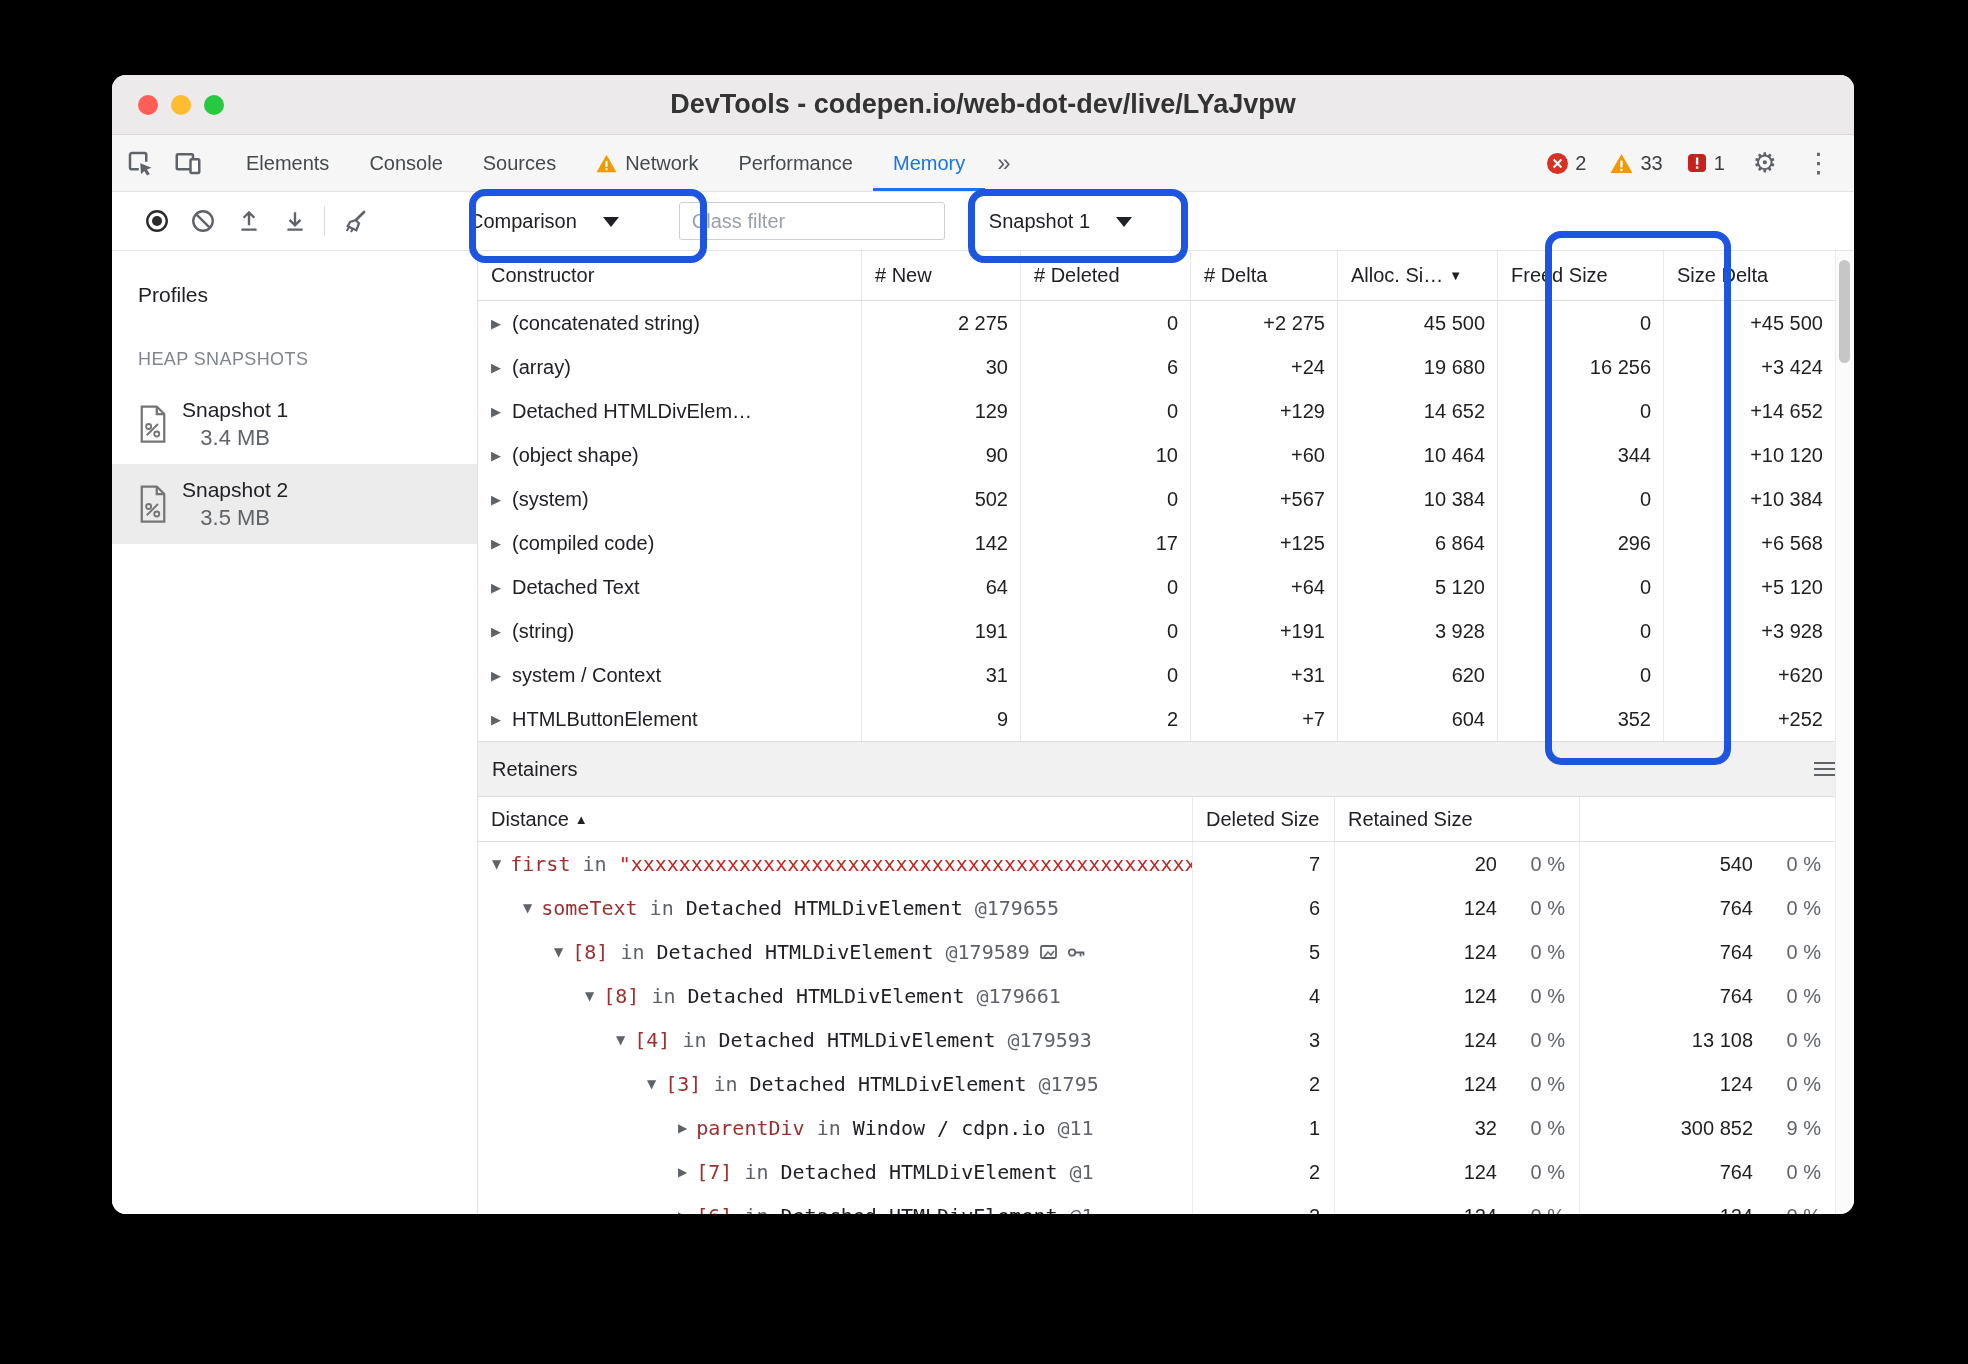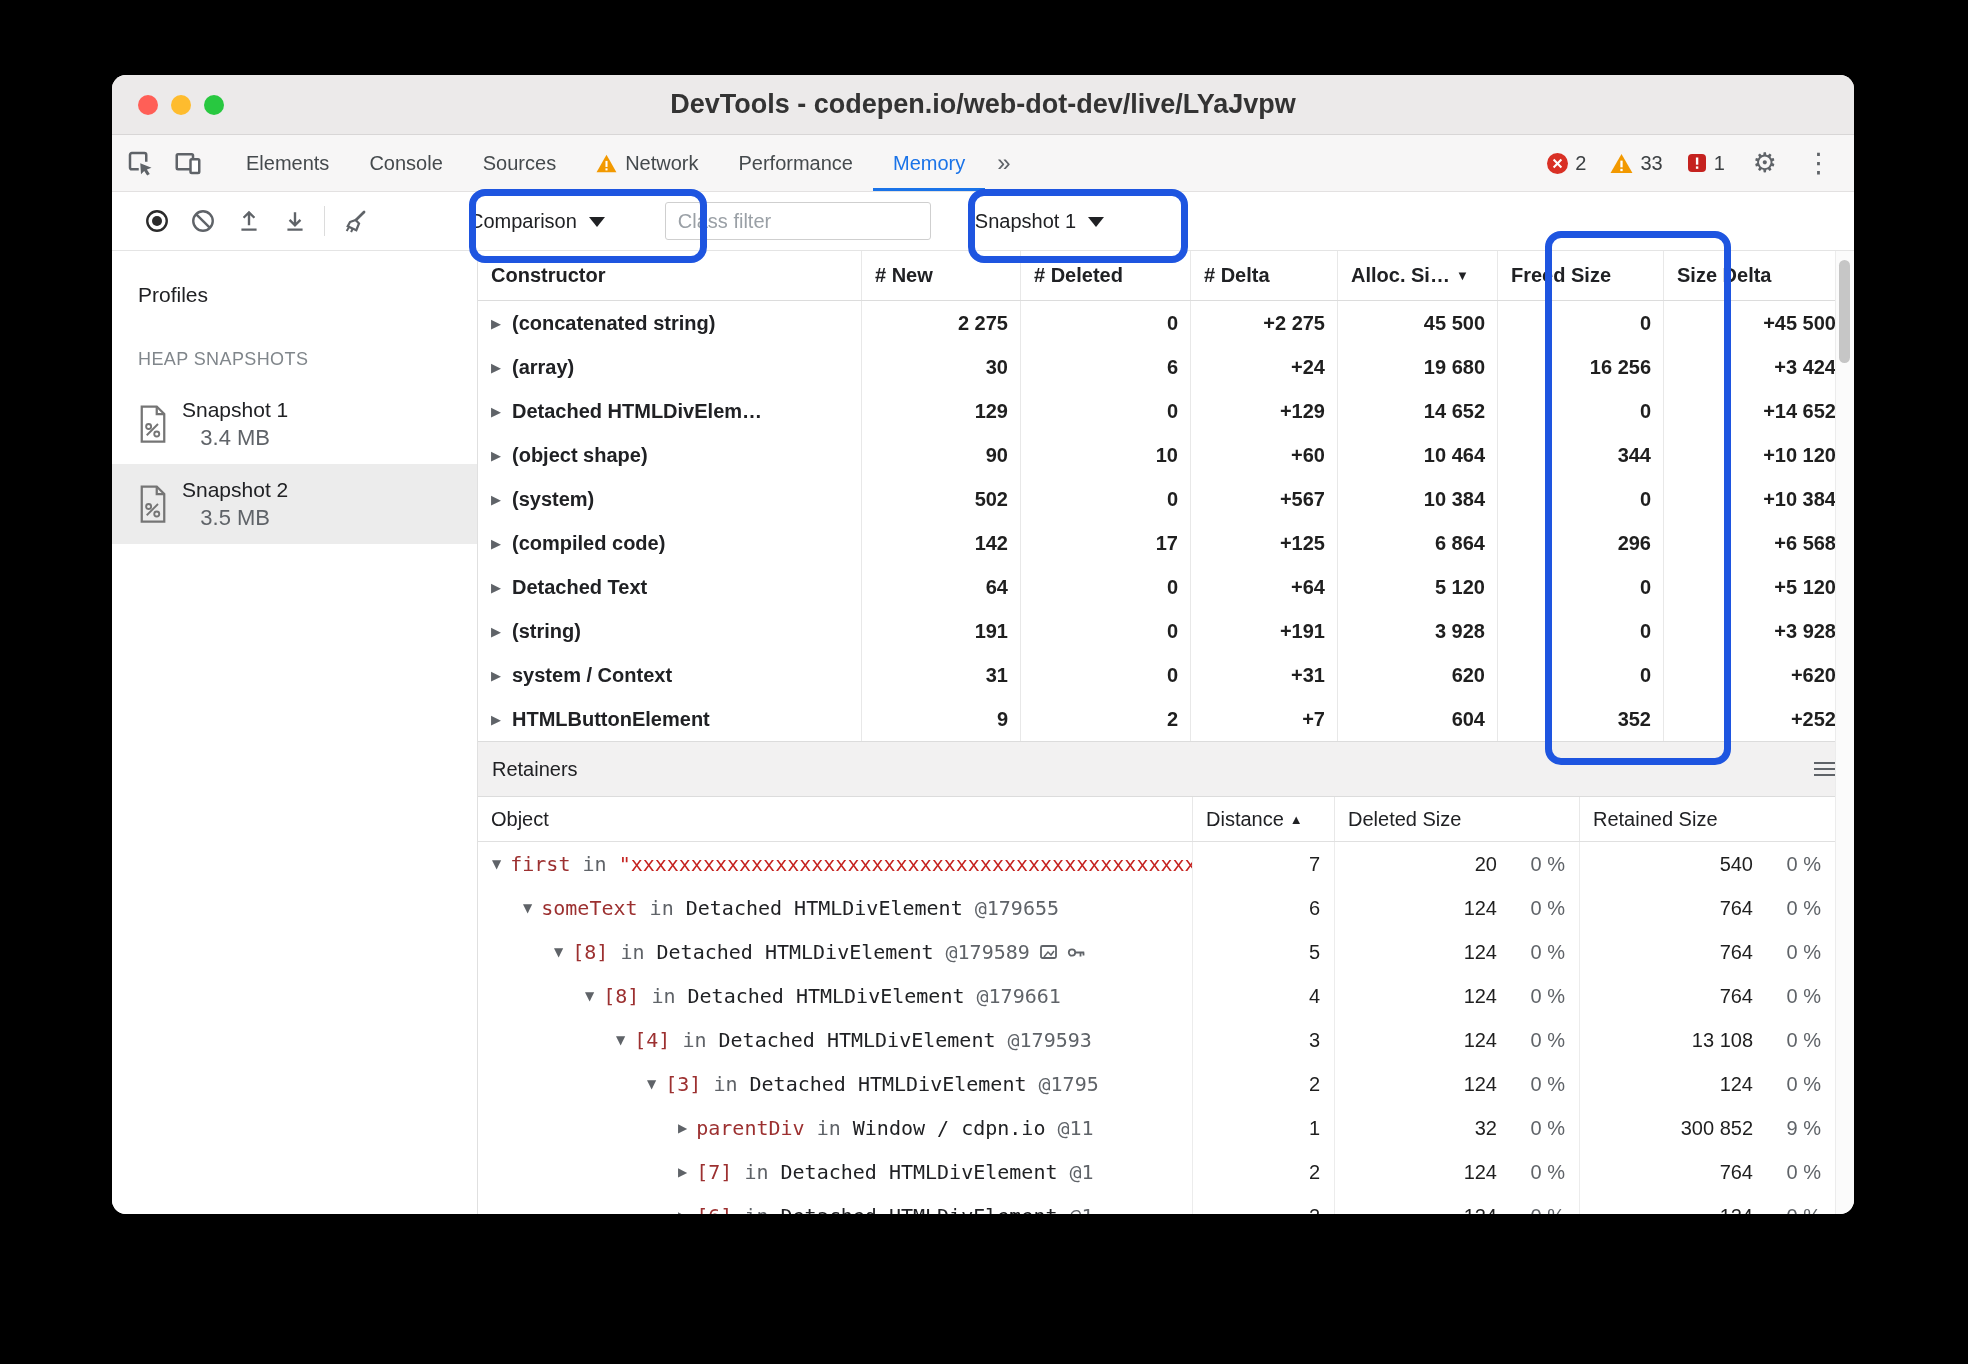--- a/index.html
+++ b/index.html
@@ -27,21 +27,21 @@
   .statusbar{margin-left:auto;display:flex;align-items:center;gap:10px;padding-right:22px;}
   .stat{display:flex;align-items:center;gap:7px;margin-left:14px;}
   .stat-count{font-size:20px;color:#3c4043;}
   .glyph-btn{font-size:27px;color:#5f6368;margin-left:18px;line-height:1;}
 
   
   .memtoolbar{height:58px;flex:none;background:#fff;border-bottom:1px solid #e4e4e4;
               display:flex;align-items:center;padding-left:22px;position:relative;}
   .tool-btn{width:46px;height:46px;display:flex;align-items:center;justify-content:center;flex:none;}
   .tb-divider{width:1px;height:30px;background:#dcdcdc;margin:0 6px;}
-  .dropdown{display:flex;align-items:center;gap:12px;font-size:20px;color:#202124;height:44px;padding:0 8px;}
+  .dropdown{display:flex;align-items:center;gap:26px;font-size:20px;color:#202124;height:44px;padding:0 8px;}
   .dropdown.perspective{margin-left:84px;}
   .dropdown.snapshot{margin-left:36px;}
   .caret{width:0;height:0;border-left:8px solid transparent;border-right:8px solid transparent;
          border-top:10px solid #202124;margin-top:2px;}
   .filter-input{margin-left:52px;width:240px;height:36px;border:1px solid #cfcfcf;border-radius:3px;
                 font-family:inherit;font-size:20px;padding:0 12px;color:#202124;outline:none;}
   .filter-input::placeholder{color:#9aa0a6;}
 
   
   .content{flex:1;min-height:0;display:flex;position:relative;}
@@ -50,21 +50,21 @@
   .profiles-title{margin:32px 0 0 26px;font-size:21px;color:#202124;}
   .group-label{margin:42px 0 14px 26px;font-size:18px;letter-spacing:.4px;color:#80868b;}
   .snap{display:flex;align-items:center;gap:14px;padding:10px 0 10px 26px;height:60px;box-sizing:content-box;}
   .snap.selected{background:#ececec;}
   .snap-name{font-size:21px;color:#202124;}
   .snap-size{font-size:22px;color:#5f6368;margin-top:3px;text-align:center;}
 
   .main{flex:1;min-width:0;display:flex;flex-direction:column;position:relative;}
 
   
-  .heap-table{flex:none;margin-right:5px;font-weight:bold;}
+  .heap-table{flex:none;margin-right:18px;}
   .hgrid{display:grid;grid-template-columns:384px 159px 170px 147px 160px 166px 1fr;}
   .heap-header{height:49px;border-bottom:1px solid #dcdcdc;}
   .hcell{display:flex;align-items:center;padding-left:13px;font-size:20px;color:#202124;
          border-right:1px solid #e8e8e8;overflow:hidden;white-space:nowrap;}
   .hcell.num{justify-content:flex-end;padding-right:12px;padding-left:0;color:#1f1f1f;}
   .hrow{height:44px;}
   .sort-ico{font-size:13px;margin-left:6px;color:#202124;}
   .expander{font-family:"DejaVu Sans",sans-serif;font-size:13px;color:#5f6368;margin-right:11px;flex:none;}
   .cname{overflow:hidden;text-overflow:ellipsis;white-space:nowrap;}
 
@@ -418,23 +418,20 @@
         <div class="retainers-bar">
           <span class="retainers-title">Retainers</span>
           <svg class="hamburger" width="22" height="16" viewBox="0 0 22 16">
             <path d="M0 2h22M0 8h22M0 14h22" stroke="#5f6368" stroke-width="2"></path>
           </svg>
         </div>
 
         <div class="ret-table">
           <div class="rgrid ret-header">
               <div class="hcell">
-                <span>Object</span>
-              </div>
-              <div class="hcell">
                 <span>Distance</span>
                 <span class="sort-ico">▲</span>
               </div>
               <div class="hcell">
                 <span>Deleted Size</span>
               </div>
               <div class="hcell">
                 <span>Retained Size</span>
               </div>
             </div>

